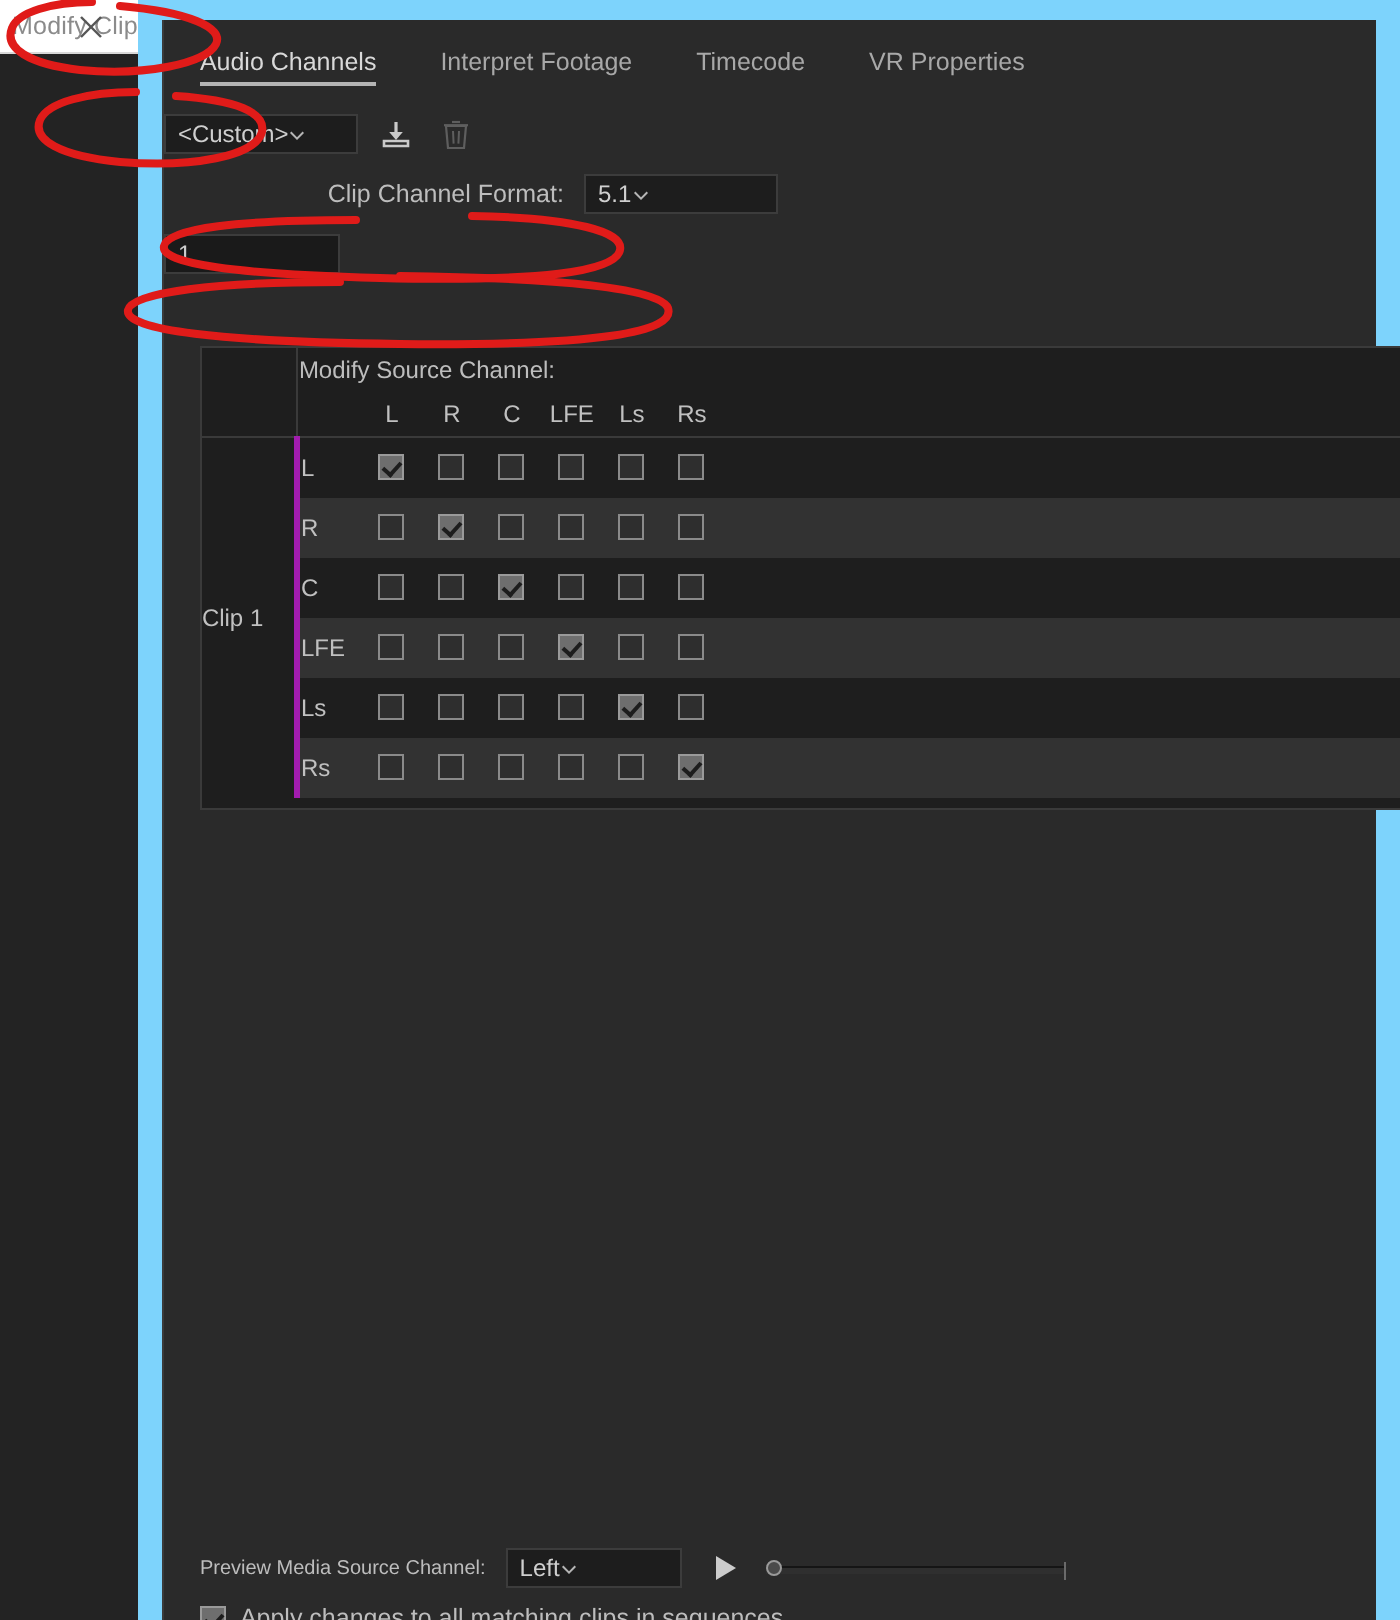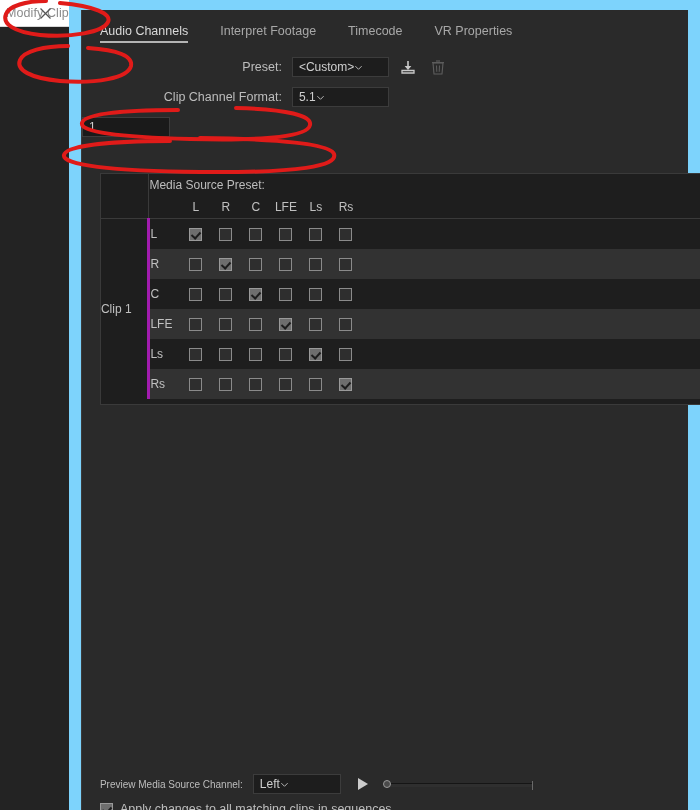--- a/index.html
+++ b/index.html
@@ -340,21 +340,20 @@
         </div>
         <div class="tab">
           <span>Timecode</span>
         </div>
         <div class="tab">
           <span>VR Properties</span>
         </div>
       </div>
 
       <div class="form-row" style="margin-top:12px;">
-        <div class="form-label">Preset:</div>
         <div class="select-box">
           <span>&lt;Custom&gt;</span>
           <svg class="chev" viewBox="0 0 10 10">
             <polyline points="1.5,3.5 5,7 8.5,3.5" fill="none" stroke="#b5b5b5" stroke-width="1.1"></polyline>
           </svg>
         </div>
         <div class="icon-btn">
           <svg width="16" height="15" viewBox="0 0 16 15" aria-hidden="true">
             <path d="M8 1 L8 7" stroke="#c9c9c9" stroke-width="1.6" fill="none"></path>
             <polygon points="4.6,6 11.4,6 8,10" fill="#c9c9c9"></polygon>
@@ -396,21 +395,21 @@
               <col class="col-cb">
               <col class="col-cb">
             <col class="col-cb">
               <col class="col-cb">
               <col class="col-cb">
             <col>
           </colgroup>
           <tbody>
             <tr class="hdr-row">
               <td></td>
-              <td class="hdr-title" colspan="7">Media Source Preset:</td>
+              <td class="hdr-title" colspan="7">Modify Source Channel:</td>
             </tr>
             <tr class="hdr2-row">
               <td></td>
               <td class="first"></td>
               <td>L</td>
               <td>R</td>
               <td>C</td>
               <td>LFE</td>
               <td>Ls</td>
               <td>Rs</td>

